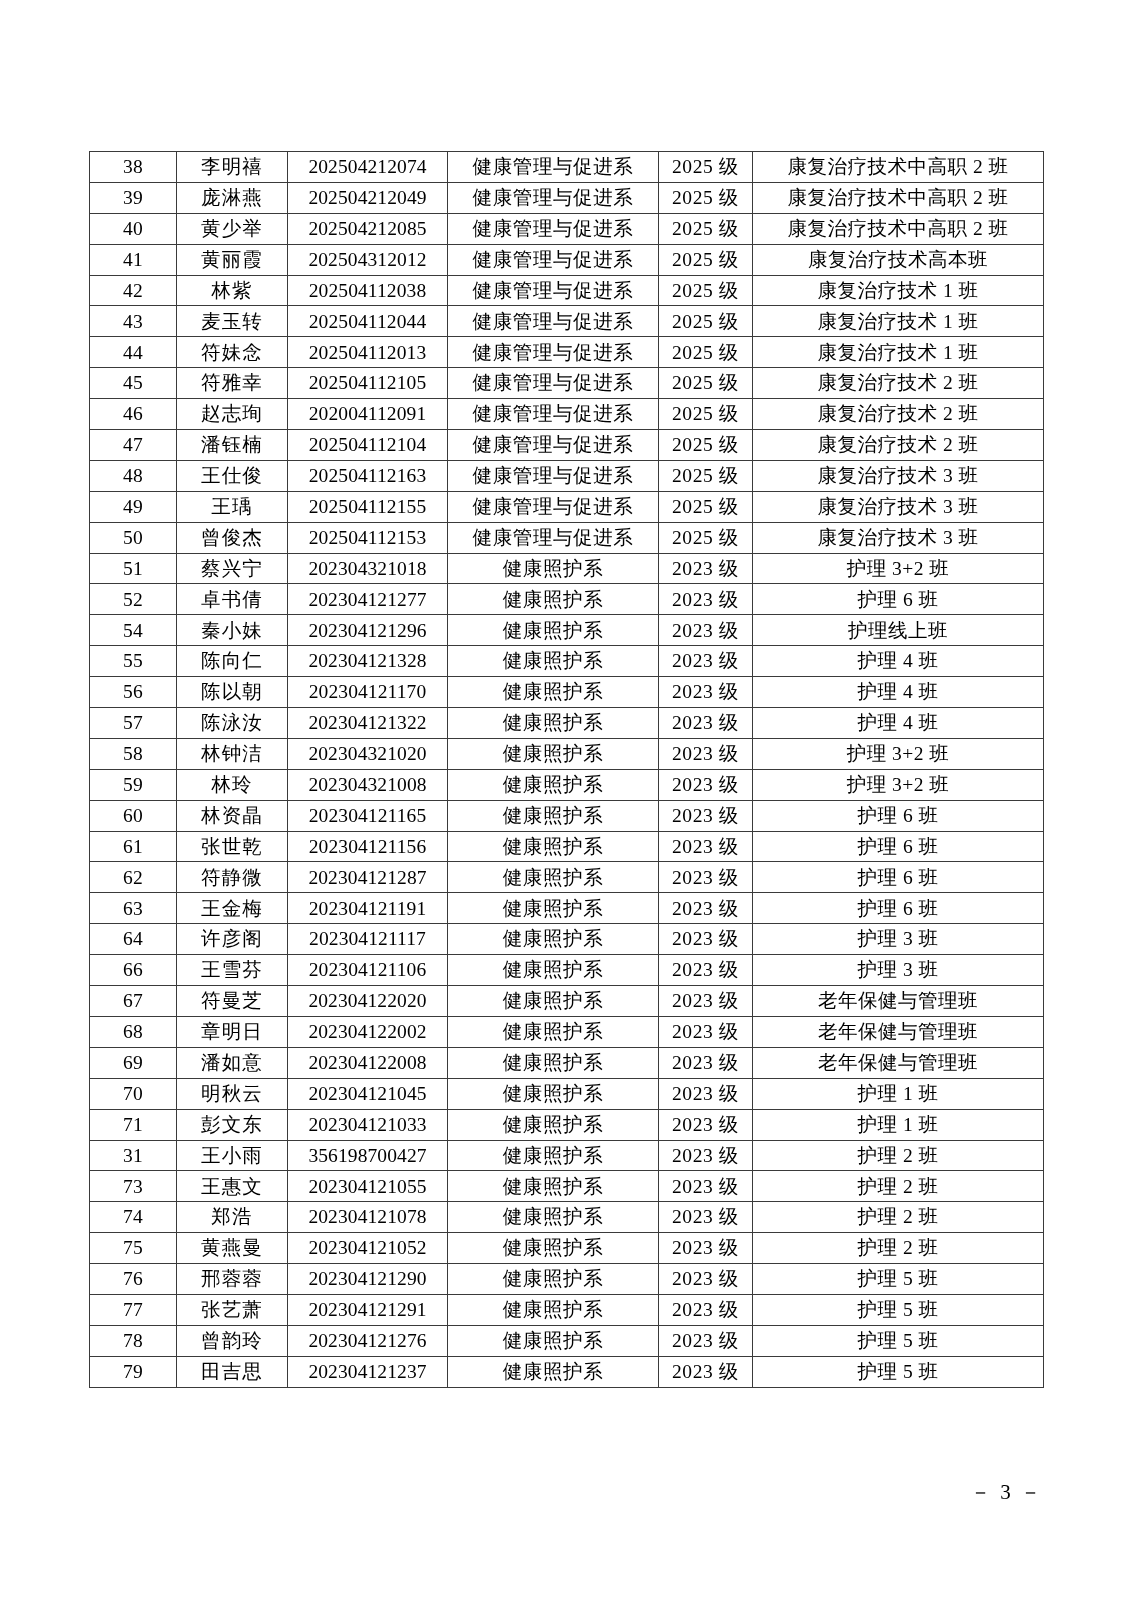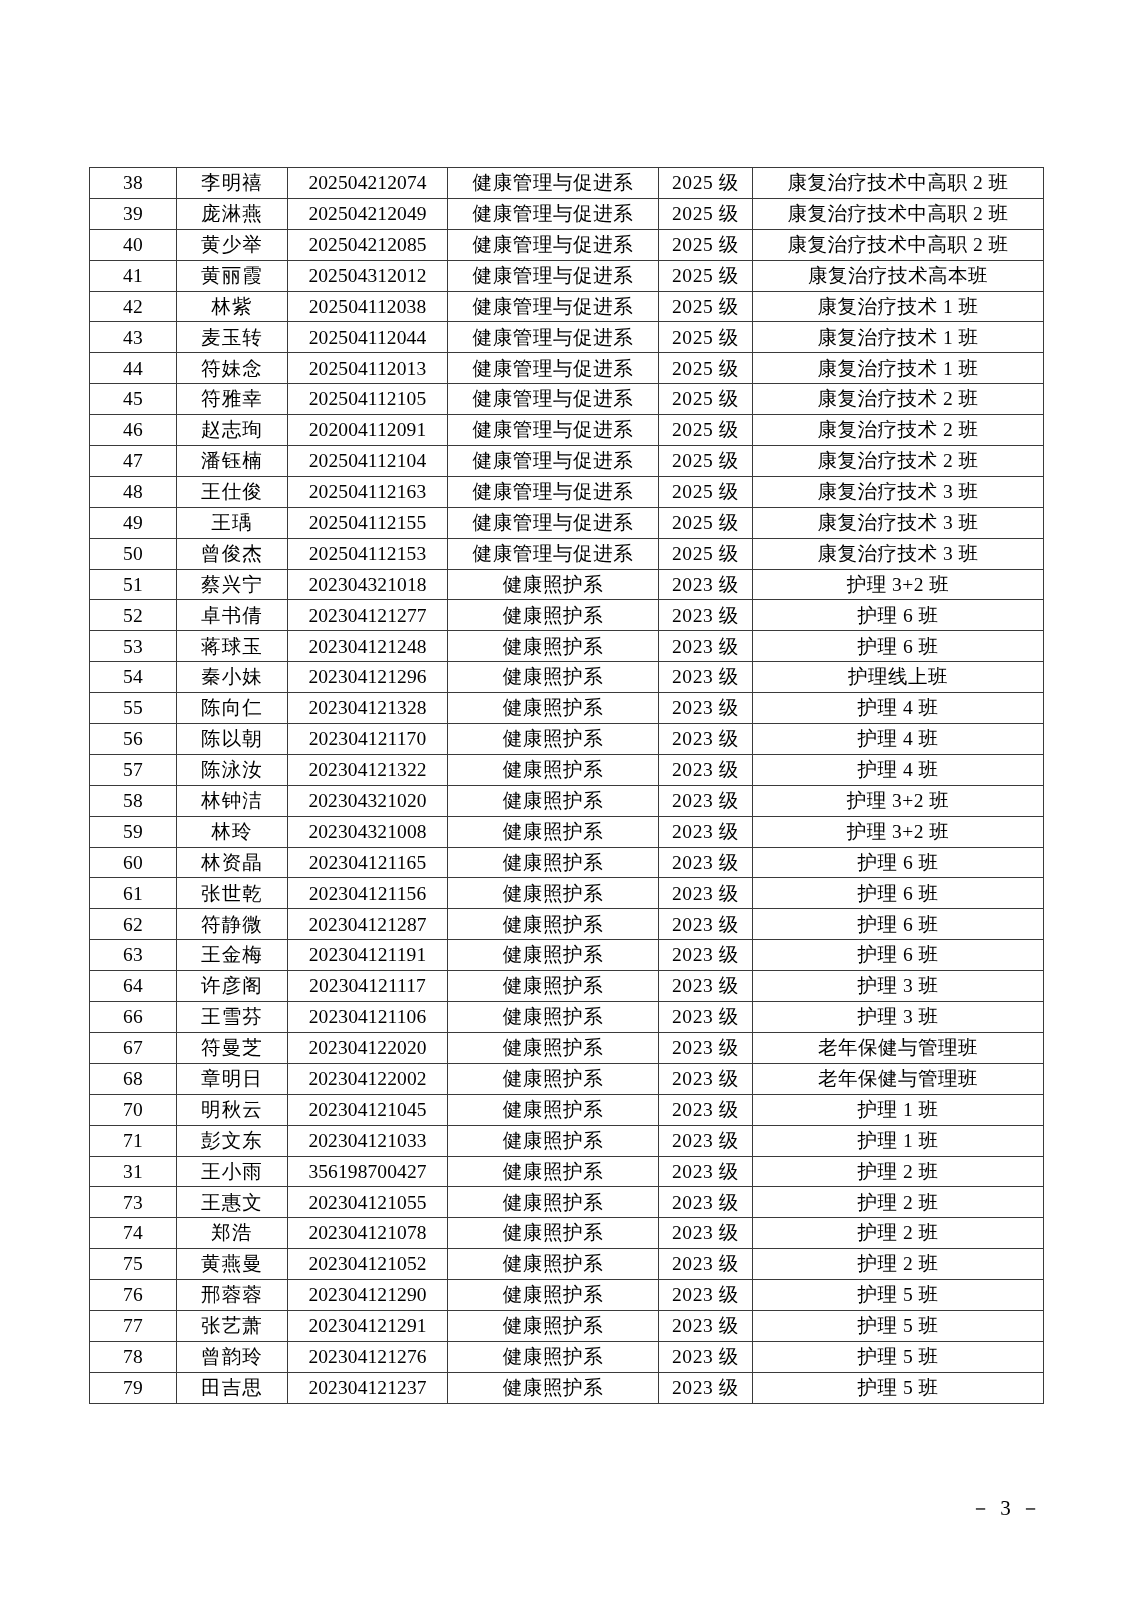--- a/index.html
+++ b/index.html
@@ -11,21 +11,21 @@
   body {
     width: 1131px;
     height: 1600px;
     position: relative;
     font-family: "Liberation Serif", "DejaVu Serif", serif;
     color: #000000;
     overflow: hidden;
   }
   .page {
     position: absolute;
-    left: 0; top: 16px;
+    left: 0; top: 0;
     width: 1131px;
     height: 1436px;
   }
   .roster-table {
     position: absolute;
     left: 89px;
     top: 151px;
     width: 954px;
     border-collapse: collapse;
     table-layout: fixed;
@@ -197,28 +197,20 @@
         </tr>
         <tr>
           <td class="cell-idx">52</td>
           <td class="cell-name">卓书倩</td>
           <td class="cell-sid">202304121277</td>
           <td class="cell-dept">健康照护系</td>
           <td class="cell-grade">2023 级</td>
           <td class="cell-class">护理 6 班</td>
         </tr>
         <tr>
-          <td class="cell-idx">53</td>
-          <td class="cell-name">蒋球玉</td>
-          <td class="cell-sid">202304121248</td>
-          <td class="cell-dept">健康照护系</td>
-          <td class="cell-grade">2023 级</td>
-          <td class="cell-class">护理 6 班</td>
-        </tr>
-        <tr>
           <td class="cell-idx">54</td>
           <td class="cell-name">秦小妹</td>
           <td class="cell-sid">202304121296</td>
           <td class="cell-dept">健康照护系</td>
           <td class="cell-grade">2023 级</td>
           <td class="cell-class">护理线上班</td>
         </tr>
         <tr>
           <td class="cell-idx">55</td>
           <td class="cell-name">陈向仁</td>
@@ -317,20 +309,28 @@
         </tr>
         <tr>
           <td class="cell-idx">68</td>
           <td class="cell-name">章明日</td>
           <td class="cell-sid">202304122002</td>
           <td class="cell-dept">健康照护系</td>
           <td class="cell-grade">2023 级</td>
           <td class="cell-class">老年保健与管理班</td>
         </tr>
         <tr>
+          <td class="cell-idx">69</td>
+          <td class="cell-name">潘如意</td>
+          <td class="cell-sid">202304122008</td>
+          <td class="cell-dept">健康照护系</td>
+          <td class="cell-grade">2023 级</td>
+          <td class="cell-class">老年保健与管理班</td>
+        </tr>
+        <tr>
           <td class="cell-idx">70</td>
           <td class="cell-name">明秋云</td>
           <td class="cell-sid">202304121045</td>
           <td class="cell-dept">健康照护系</td>
           <td class="cell-grade">2023 级</td>
           <td class="cell-class">护理 1 班</td>
         </tr>
         <tr>
           <td class="cell-idx">71</td>
           <td class="cell-name">彭文东</td>

